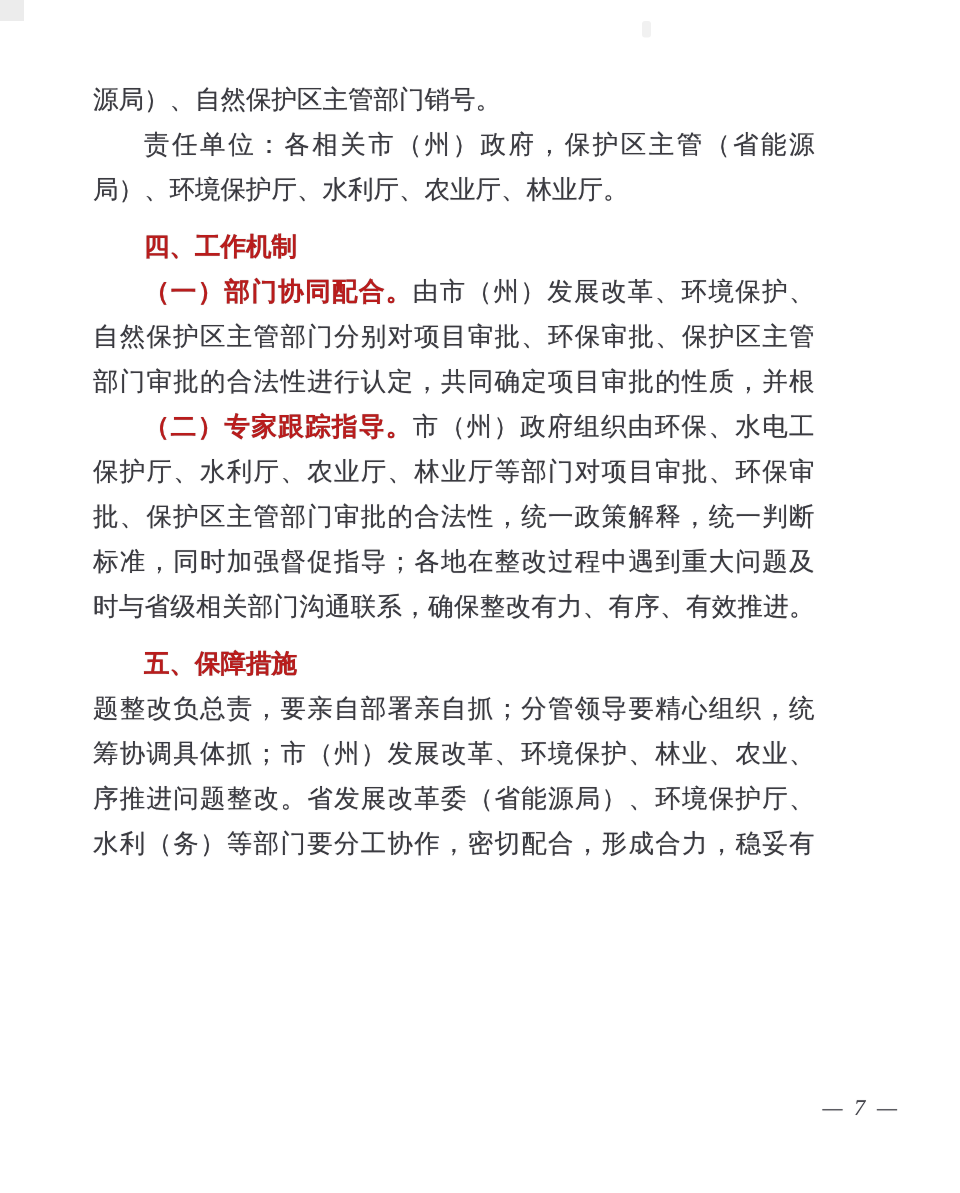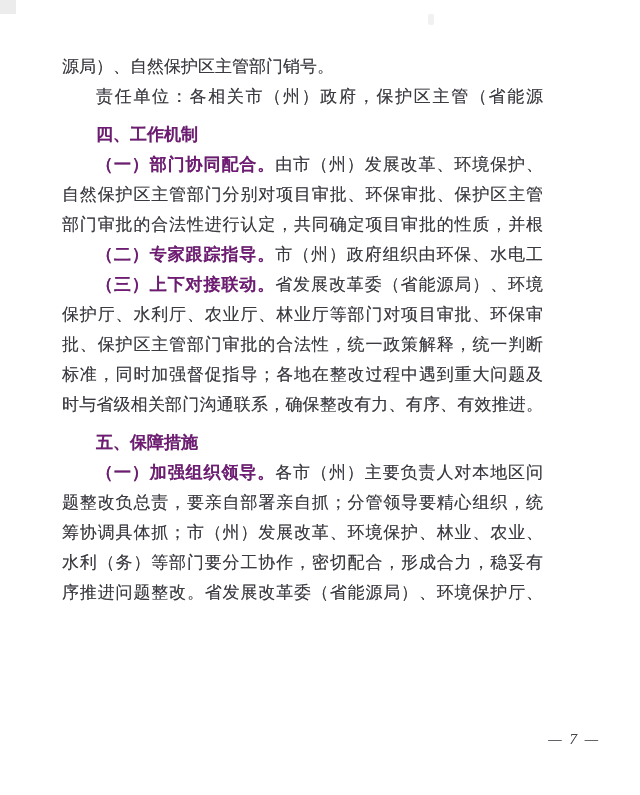--- a/index.html
+++ b/index.html
@@ -45,21 +45,21 @@
     overflow: visible;
   }
   .line.indent { text-indent: 2em; }
   .line.fill {
     text-align: justify;
     text-align-last: justify;
     -moz-text-align-last: justify;
     text-justify: inter-character;
   }
   .line.heading { margin-top: 8px; }
-  .line .b { font-weight: 700; color: #701a75; }
+  .line .b { font-weight: 700; color: #b91c1c; }
   .footer {
     position: absolute;
     top: 729px;
     right: 88px;
     font-size: 15px;
     line-height: 20px;
     color: #45454c;
     letter-spacing: 2px;
     font-style: italic;
     text-shadow: 0 0 0.5px rgba(69,69,76,0.5);
@@ -68,34 +68,33 @@
 </head>
 <body>
 
 <div class="page">
   <div class="smudge-corner"></div>
   <div class="smudge-top"></div>
 
   <main class="doc" id="doc-body">
       <div class="line"><span>源局）、自然保护区主管部门销号。</span></div>
       <div class="line indent fill"><span>责任单位：各相关市（州）政府，保护区主管（省能源</span></div>
+      <div class="line"><span>局）、环境保护厅、水利厅、农业厅、林业厅。</span></div>
       <div class="line indent heading"><span class="b">四、工作机制</span></div>
       <div class="line indent fill"><span class="b">（一）部门协同配合。</span><span>由市（州）发展改革、环境保护、</span></div>
       <div class="line fill"><span>自然保护区主管部门分别对项目审批、环保审批、保护区主管</span></div>
       <div class="line fill"><span>部门审批的合法性进行认定，共同确定项目审批的性质，并根</span></div>
       <div class="line indent fill"><span class="b">（二）专家跟踪指导。</span><span>市（州）政府组织由环保、水电工</span></div>
-      <div class="line indent fill"><span class="b">（三）上下对接联动。</span><span>省发展改革委（省能源局）、环境</span></div>
       <div class="line fill"><span>保护厅、水利厅、农业厅、林业厅等部门对项目审批、环保审</span></div>
       <div class="line fill"><span>批、保护区主管部门审批的合法性，统一政策解释，统一判断</span></div>
       <div class="line fill"><span>标准，同时加强督促指导；各地在整改过程中遇到重大问题及</span></div>
       <div class="line fill"><span>时与省级相关部门沟通联系，确保整改有力、有序、有效推进。</span></div>
       <div class="line indent heading"><span class="b">五、保障措施</span></div>
-      <div class="line indent fill"><span class="b">（一）加强组织领导。</span><span>各市（州）主要负责人对本地区问</span></div>
       <div class="line fill"><span>题整改负总责，要亲自部署亲自抓；分管领导要精心组织，统</span></div>
       <div class="line fill"><span>筹协调具体抓；市（州）发展改革、环境保护、林业、农业、</span></div>
+      <div class="line fill"><span>序推进问题整改。省发展改革委（省能源局）、环境保护厅、</span></div>
       <div class="line fill"><span>水利（务）等部门要分工协作，密切配合，形成合力，稳妥有</span></div>
-      <div class="line fill"><span>序推进问题整改。省发展改革委（省能源局）、环境保护厅、</span></div>
     </main>
 
   <div class="footer">
     <span>— 7 —</span>
   </div>
 </div>
 
 </body></html>

